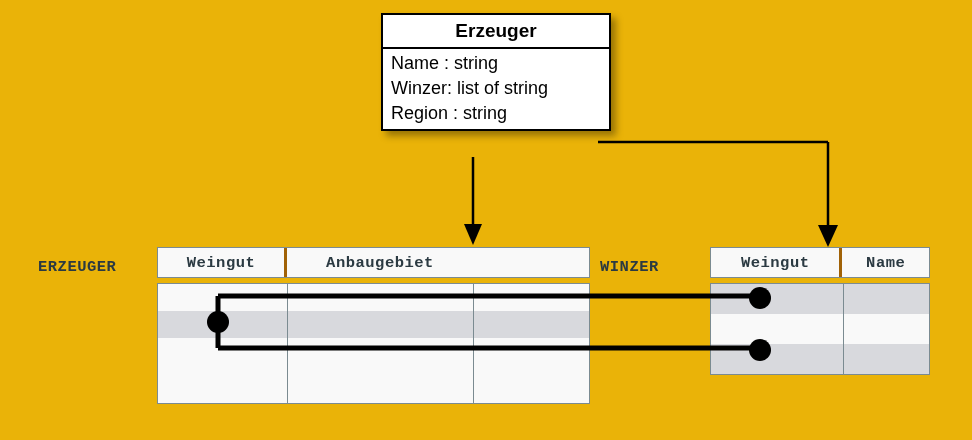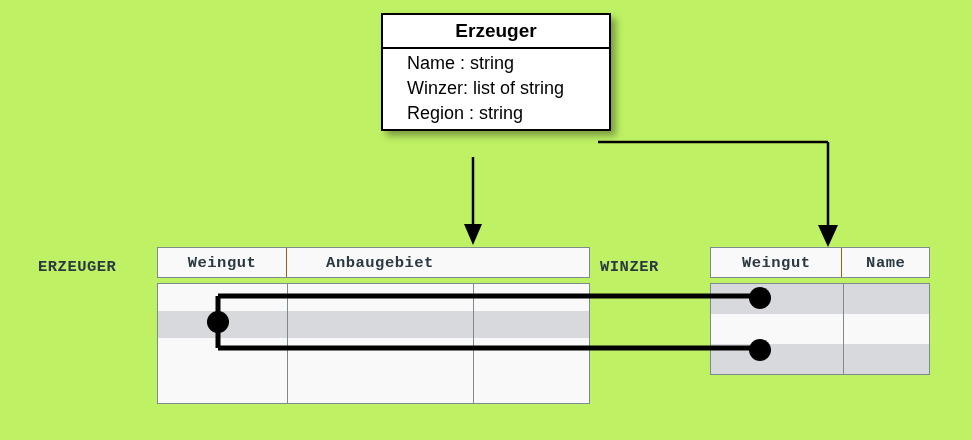--- a/index.html
+++ b/index.html
@@ -8,21 +8,21 @@
     padding: 0;
     background: #f9f9f9;
   }
   body {
     font-family: "Liberation Sans", sans-serif;
   }
   #canvas {
     position: relative;
     width: 972px;
     height: 440px;
-    background: #bef264;
+    background: #eab308;
     overflow: hidden;
   }
 
   
   #class-box {
     position: absolute;
     left: 381px;
     top: 13px;
     width: 230px;
     box-sizing: border-box;
@@ -40,21 +40,21 @@
     border-bottom: 2px solid #000;
     color: #000;
     white-space: nowrap;
   }
   #class-attrs {
     padding: 2px 0 3px 0;
   }
   .class-attr {
     font-size: 18px;
     line-height: 25px;
-    padding: 0 6px 0 24px;
+    padding: 0 6px 0 8px;
     color: #000;
     white-space: nowrap;
   }
   .rel-label {
     position: absolute;
     font-family: "Liberation Mono", monospace;
     font-weight: bold;
     font-size: 15.5px;
     letter-spacing: 0.5px;
     color: #2b3a42;
@@ -70,21 +70,21 @@
   .tbl-head .cell {
     box-sizing: border-box;
     font-family: "Liberation Mono", monospace;
     font-weight: bold;
     font-size: 15.5px;
     letter-spacing: 0.5px;
     color: #2b3a42;
     display: flex;
     align-items: center;
     justify-content: center;
-    border-right: 1px solid #a16207;
+    border-right: 3px solid #a16207;
     white-space: nowrap;
   }
   .tbl-head .cell:last-child { border-right: none; }
 
   .tbl-body {
     position: absolute;
     box-sizing: border-box;
     border: 1px solid #7b8b91;
     background: #f9f9f9;
     overflow: hidden;

